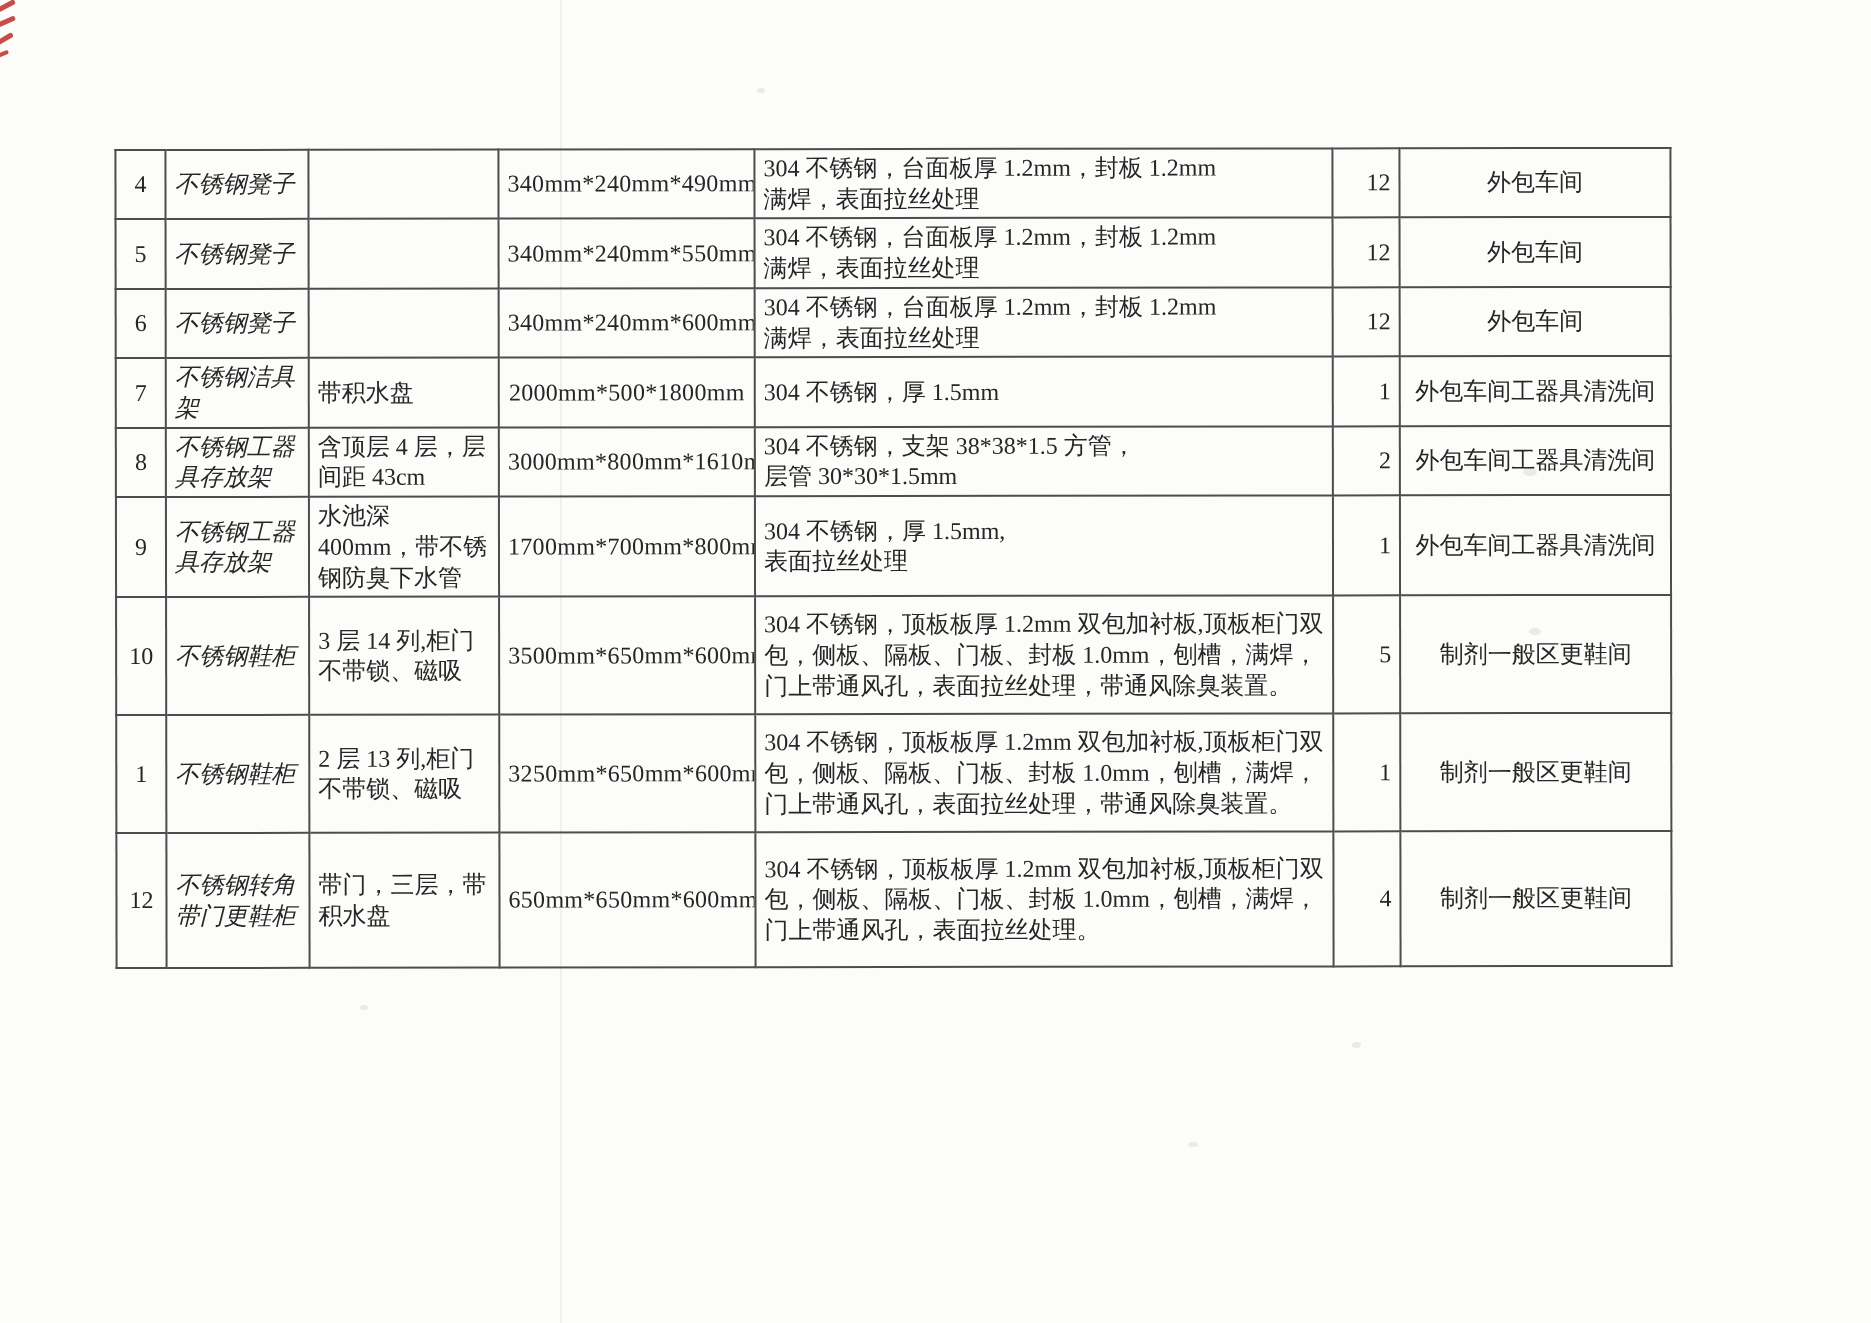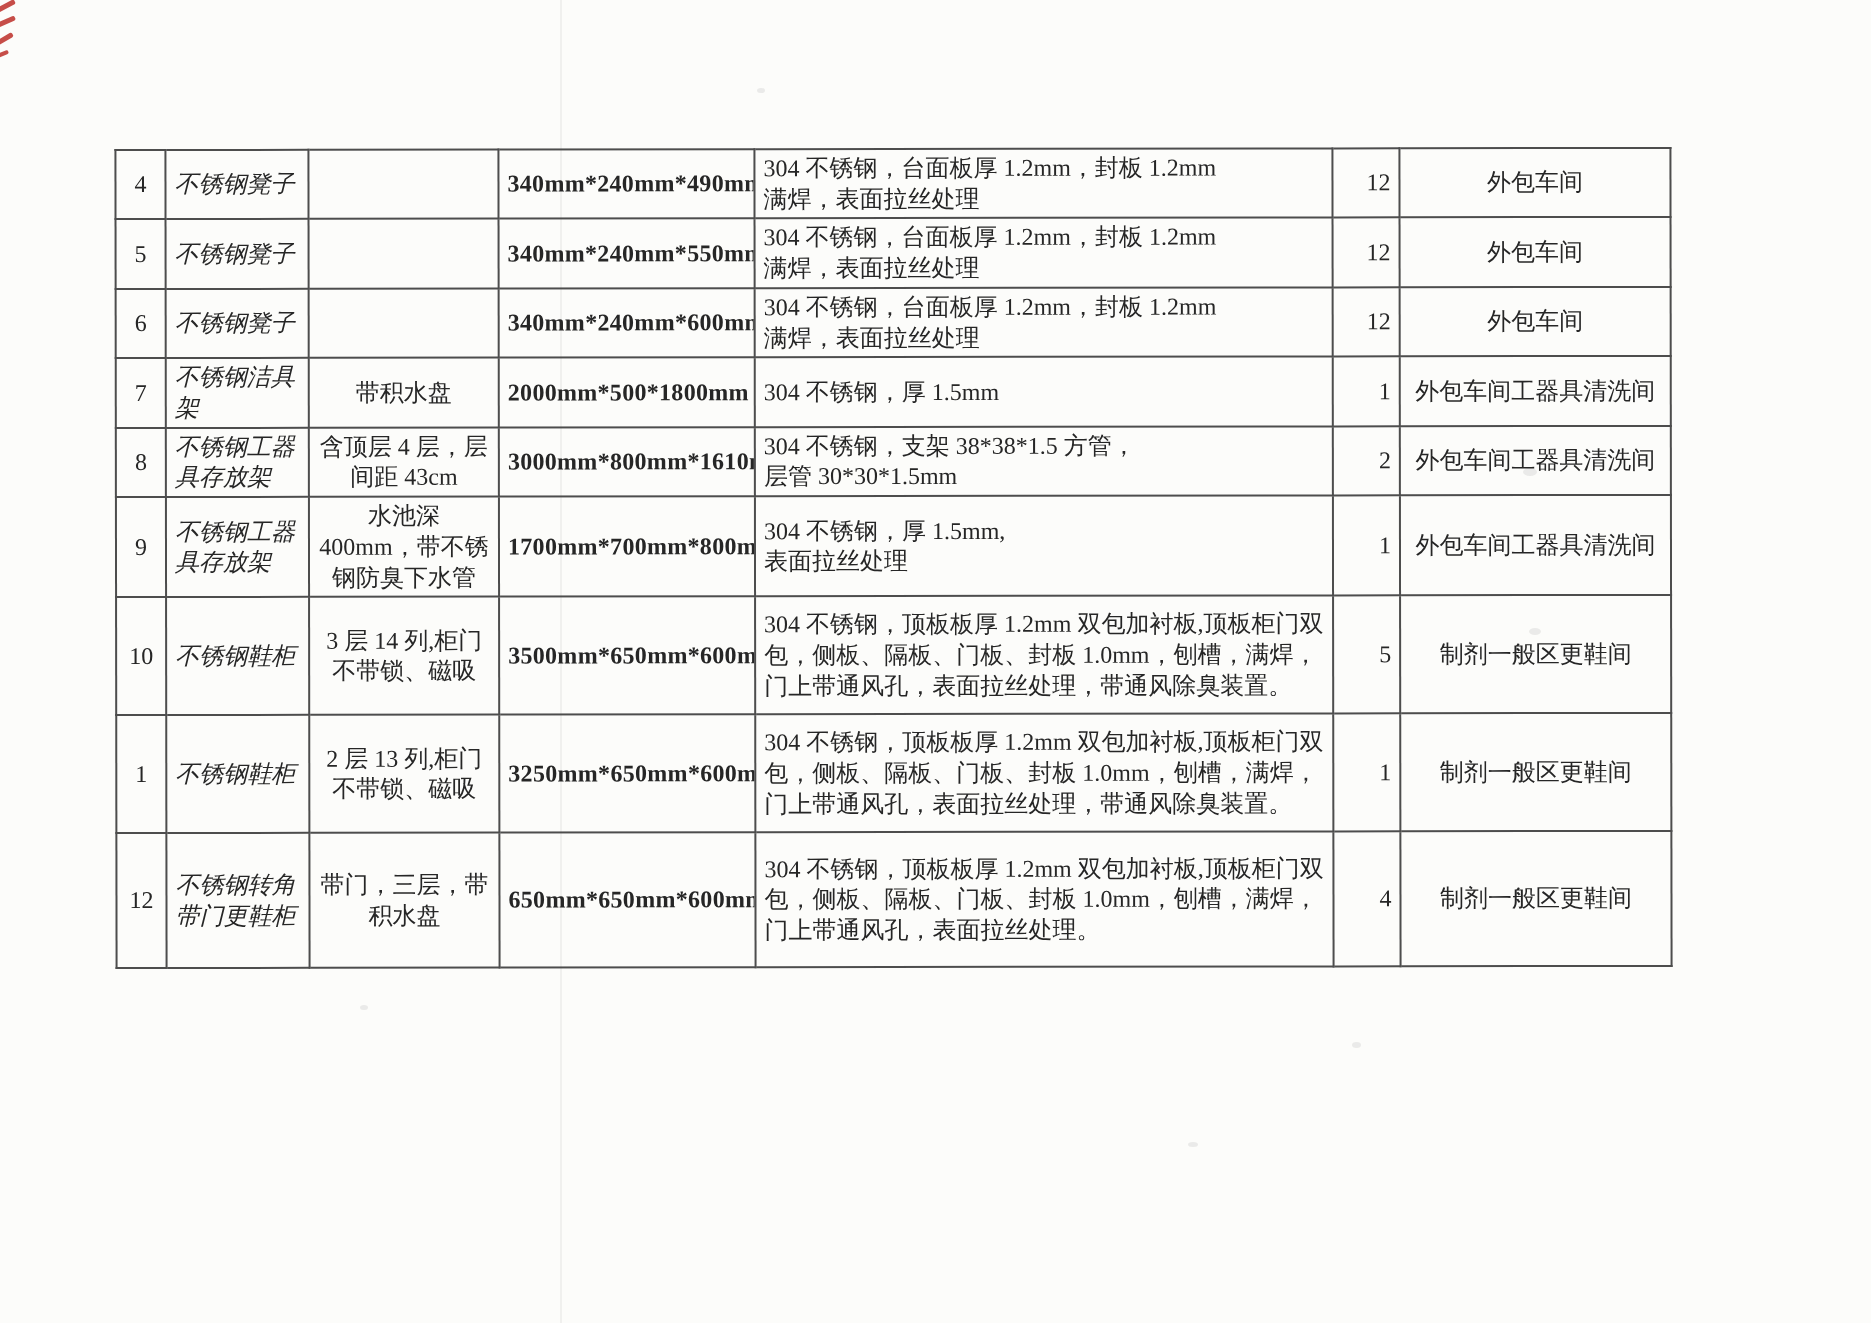--- a/index.html
+++ b/index.html
@@ -37,22 +37,22 @@
   }
   table.scan-table td{
     border:2px solid #4d4d4d;
     font-size:24px;line-height:1.28;
     vertical-align:middle;
     padding:3px 8px;
     overflow:hidden;
   }
   td.c-no{text-align:center;padding:0;}
   td.c-name{text-align:left;padding-left:11px;padding-right:6px;font-style:italic;}
-  td.c-desc{text-align:center;padding-left:10px;padding-right:10px;}
-  td.c-dim{text-align:center;letter-spacing:0.3px;font-weight:bold;}
+  td.c-desc{text-align:left;padding-left:10px;padding-right:10px;}
+  td.c-dim{text-align:center;letter-spacing:0.3px;}
   td.c-spec{text-align:left;padding-left:15px;padding-right:14px;white-space:pre-line;}
   td.c-qty{text-align:right;padding-right:16px;}
   td.c-loc{text-align:center;padding-left:13px;}
   tr.r0{height:58px;} tr.r1{height:63px;} tr.r2{height:63px;}
   tr.r3{height:64px;} tr.r4{height:68px;} tr.r5{height:88px;}
   tr.r6{height:118px;} tr.r7{height:118px;} tr.r8{height:135px;}
 </style>
 </head>
 <body>
 

